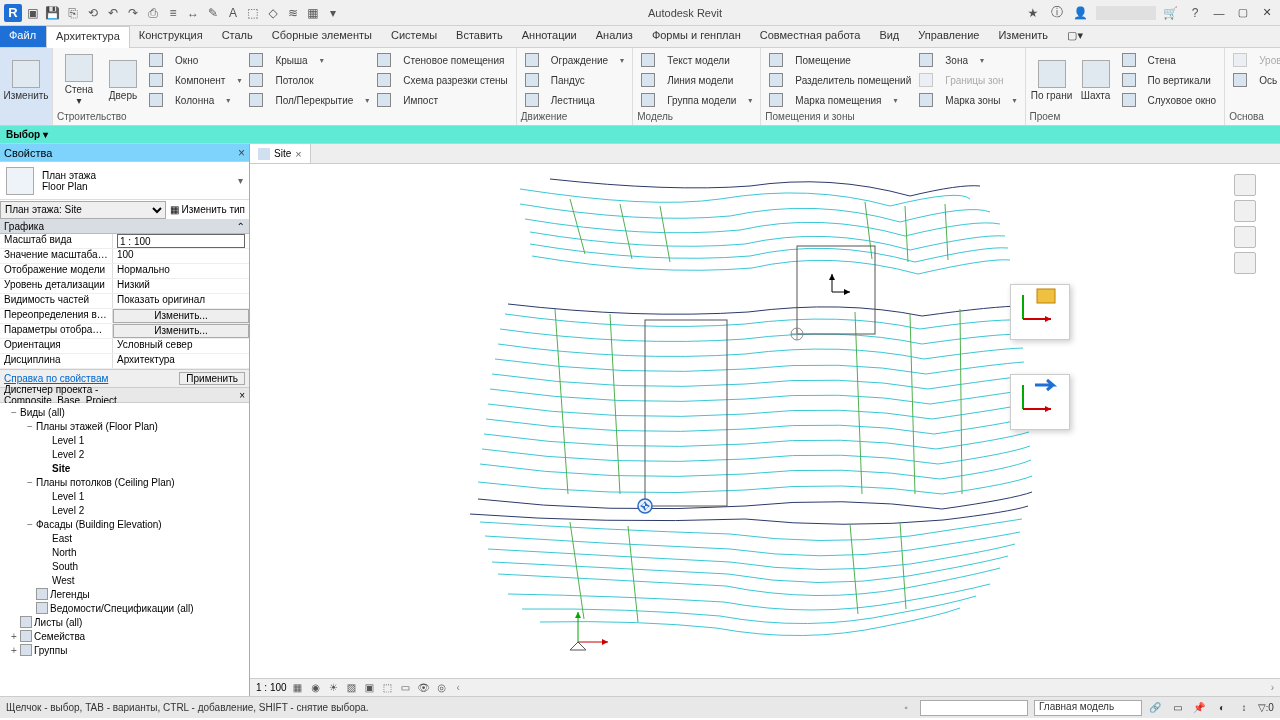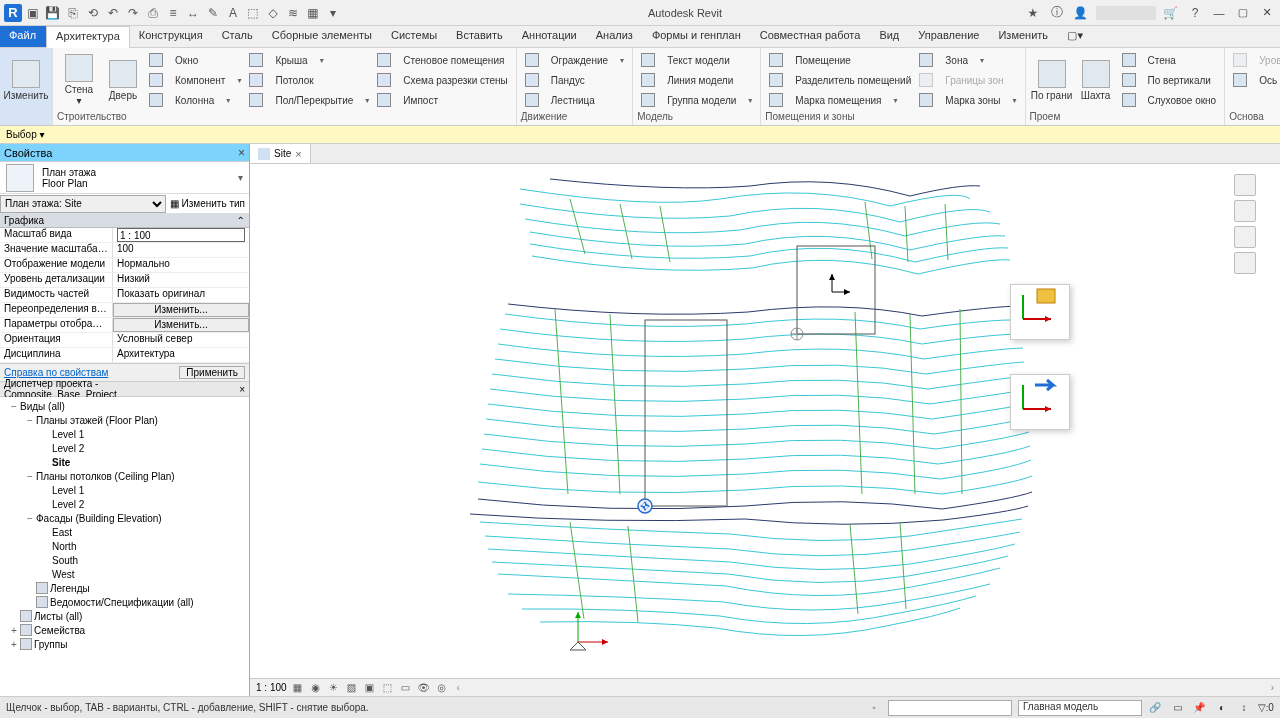--- a/index.html
+++ b/index.html
@@ -21,28 +21,28 @@
 .rgroup { display:flex; flex-direction:column; border-right:1px solid #ddd; padding:2px 4px; }
 .rgroup-content { flex:1; display:flex; }
 .rgroup-label { font-size:10px; color:#555; text-align:left; padding:1px 0; }
 .rbig { display:flex; flex-direction:column; align-items:center; justify-content:center; width:44px; height:60px; font-size:10px; text-align:center; cursor:pointer; color:#333; }
 .rbig .ico { width:28px; height:28px; background:#e0e8f0; border:1px solid #aaa; margin-bottom:2px; }
 .rsmall-col { display:flex; flex-direction:column; justify-content:space-around; padding:0 2px; }
 .rsmall { display:flex; align-items:center; gap:12px; height:18px; font-size:10px; color:#333; cursor:pointer; white-space:nowrap; padding:0 2px; }
 .rsmall .ico { width:14px; height:14px; background:#d8e4f0; border:1px solid #888; }
 .rsmall .drop { font-size:8px; color:#666; }
 
-.subbar { height:18px; background:#fef9c3; border-bottom:1px solid #ccc; display:flex; align-items:center; padding:0 6px; font-size:10px; }
+.subbar { height:18px; background:#5eead4; border-bottom:1px solid #ccc; display:flex; align-items:center; padding:0 6px; font-size:10px;font-weight:bold; }
 .subbar span { cursor:pointer; }
 
 .main { display:flex; height:552px; }
 .leftcol { width:250px; display:flex; flex-direction:column; border-right:1px solid #aaa; background:#f5f5f5; }
 .panel-header { height:18px; background:#7dd3fc; border-bottom:1px solid #ccc; display:flex; align-items:center; justify-content:space-between; padding:0 4px; font-size:11px; }
 .panel-header .x { cursor:pointer; font-size:12px; color:#444; }
-.prop-type { height:32px; background:#fff; display:flex; align-items:center; padding:0 6px; gap:8px; border-bottom:1px solid #ddd; cursor:pointer; }
+.prop-type { height:38px; background:#fff; display:flex; align-items:center; padding:0 6px; gap:8px; border-bottom:1px solid #ddd; cursor:pointer; }
 .prop-type .pico { width:28px; height:28px; border:1px solid #aaa; background:#eef3fa; }
 .prop-type .plab { flex:1; font-size:10px; }
 .prop-type .pdrop { font-size:10px; color:#666; }
 .prop-combo-row { height:20px; display:flex; align-items:center; background:#fff; border-bottom:1px solid #ddd; }
 .prop-combo-row select { flex:1; font-size:10px; border:1px solid #aaa; height:18px; }
 .prop-combo-row .et { font-size:10px; padding:0 4px; cursor:pointer; display:flex; align-items:center; gap:2px; }
 .prop-grid { flex:0 0 auto; background:#fff; overflow:auto; }
 .pg-cat { background:#d8dde4; font-size:10px; padding:1px 4px; border-bottom:1px solid #bbb; display:flex; justify-content:space-between; }
 .pg-row { display:flex; height:15px; font-size:10px; border-bottom:1px solid #eee; }
 .pg-row .pk { width:113px; padding:0 4px; border-right:1px solid #ddd; overflow:hidden; text-overflow:ellipsis; white-space:nowrap; }
@@ -69,21 +69,21 @@
 .nav-cube { position:absolute; top:10px; right:20px; width:26px; display:flex; flex-direction:column; gap:4px; }
 .nav-cube div { width:22px; height:22px; background:#f0f0f0; border:1px solid #bbb; border-radius:2px; cursor:pointer; }
 .coord-widget { position:absolute; right:210px; width:60px; height:56px; background:#fff; border:1px solid #ccc; box-shadow:2px 2px 6px rgba(0,0,0,0.2); display:flex; align-items:center; justify-content:center; }
 
 .viewbar { height:18px; background:#f0f0f0; border-top:1px solid #ccc; display:flex; align-items:center; gap:4px; padding:0 6px; font-size:10px; }
 .vb-ico { width:14px; height:14px; cursor:pointer; display:flex; align-items:center; justify-content:center; color:#555; }
 
 .statusbar { height:22px; background:#e8e8e8; border-top:1px solid #ccc; display:flex; align-items:center; justify-content:space-between; padding:0 6px; font-size:10px; color:#333; }
 .sb-right { display:flex; align-items:center; gap:6px; }
 .sb-ico { width:16px; height:16px; cursor:pointer; display:flex; align-items:center; justify-content:center; }
-.sb-sel { border:1px solid #aaa; padding:0 4px; width:124px; height:16px; background:#fff; }
+.sb-sel { border:1px solid #aaa; padding:0 4px; width:108px; height:16px; background:#fff; }
 </style>
 </head>
 <body>
 
 <div class="titlebar">
   <div class="qat">
     <div class="qat-btn r">R</div>
     <div class="qat-btn">▣</div>
     <div class="qat-btn">💾</div>
     <div class="qat-btn">⎘</div>

